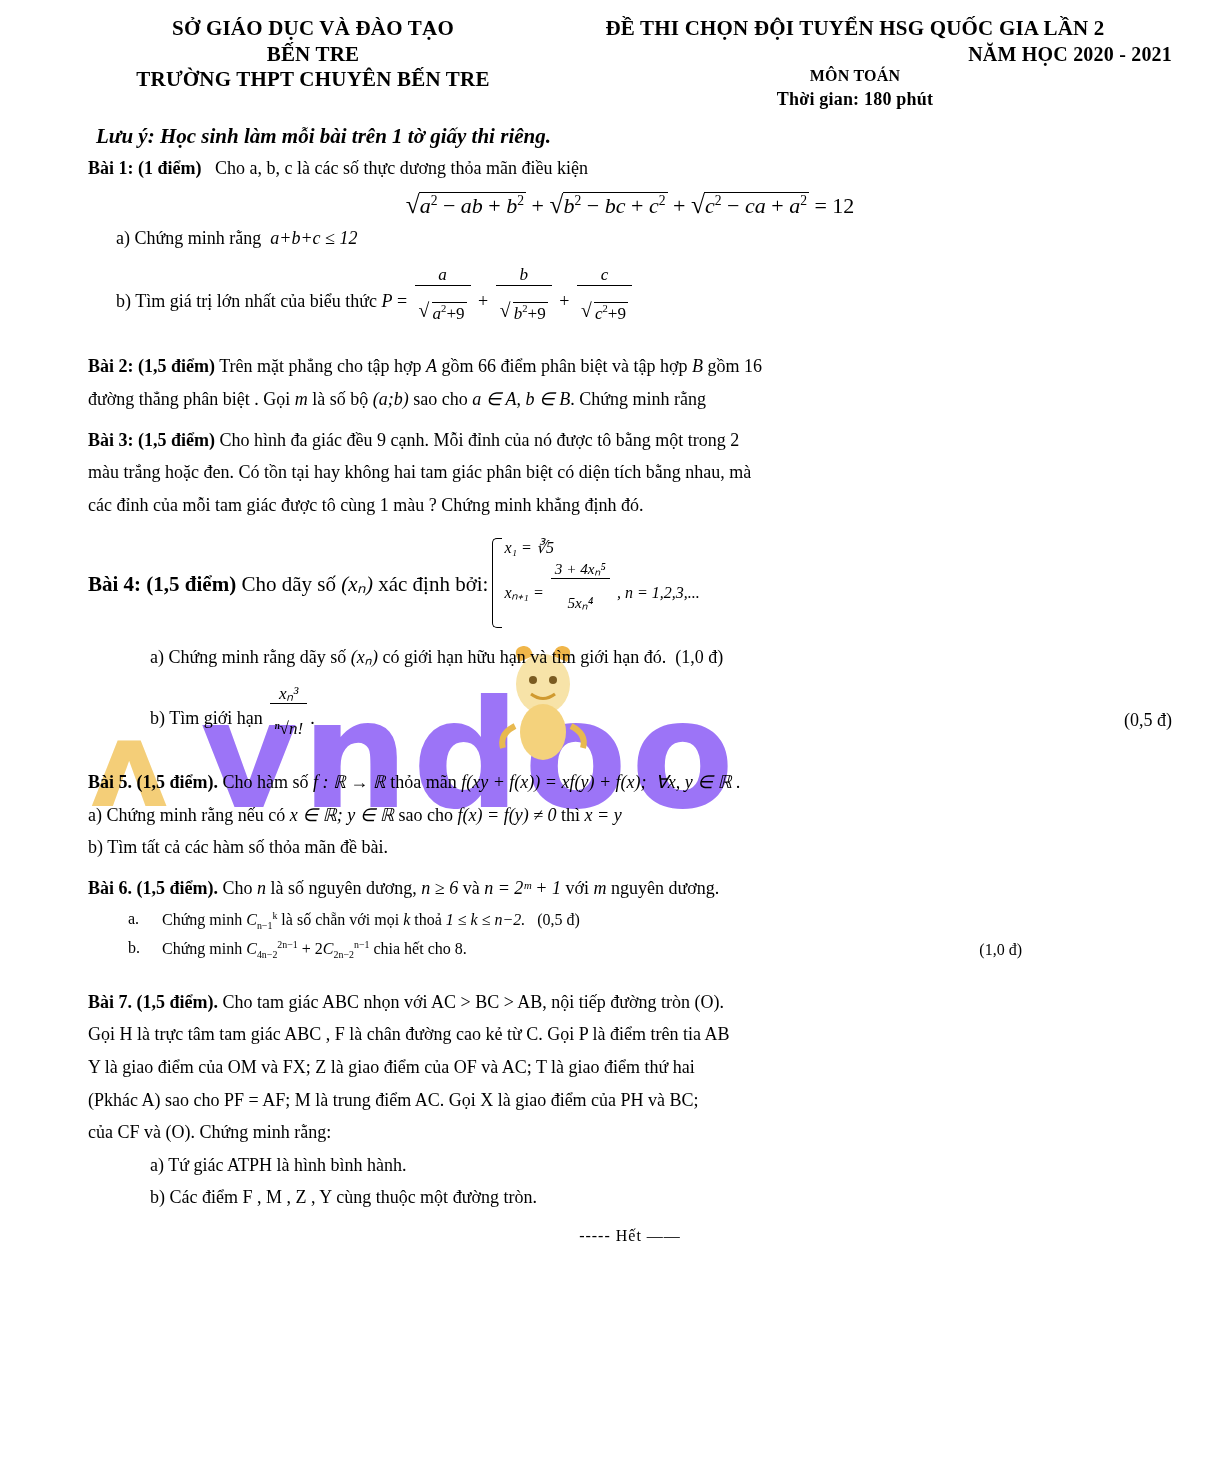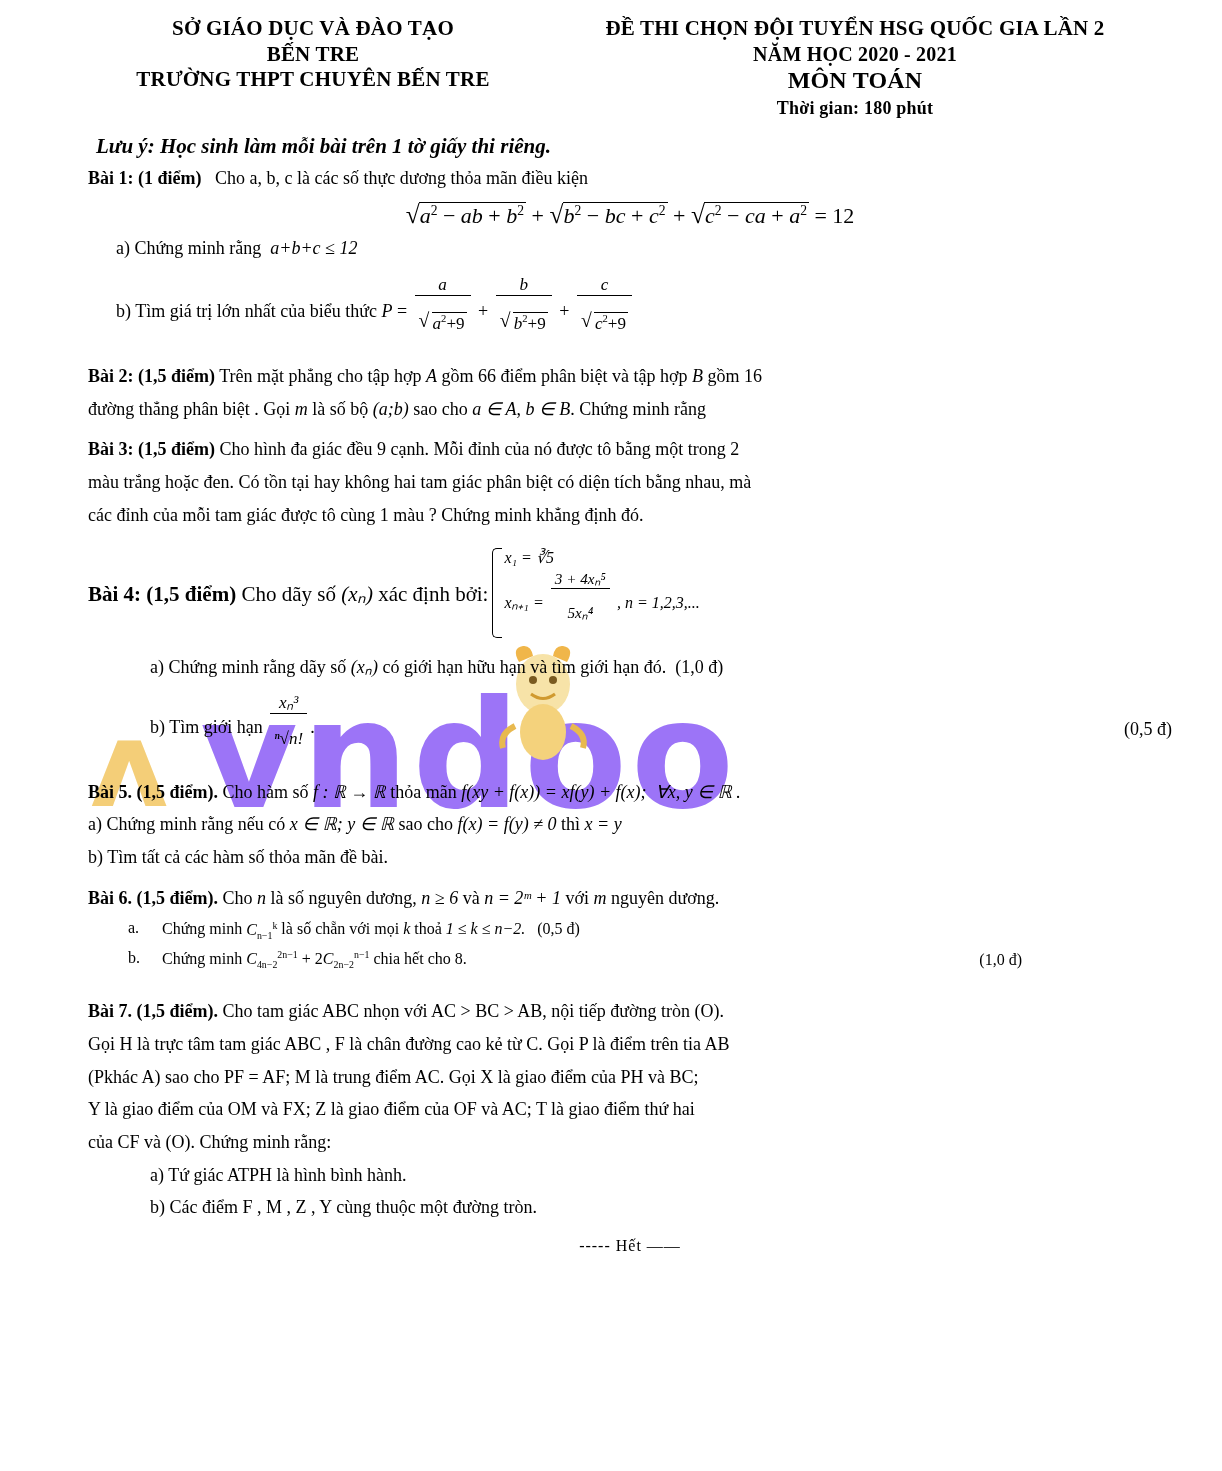--- a/index.html
+++ b/index.html
@@ -78,22 +78,22 @@
     letter-spacing: .2px;
   }
   .header-right {
     flex: 1;
     text-align: center;
     font-weight: bold;
     font-size: 21px;
     line-height: 1.22;
     letter-spacing: .2px;
   }
-  .header-right .sub1 { font-size: 20px; }
-  .header-right .sub2 { font-size: 24px; }
+  .header-right .sub1 { font-size: 20px; text-align: right; }
+  .header-right .sub2 { font-size: 16px; }
   .header-right .sub3 { font-size: 18px; margin-top: 3px;}
 
   .note {
     font-style: italic;
     font-weight: bold;
     font-size: 21px;
     margin-top: 14px;
     margin-left: 8px;
   }
 
@@ -387,20 +387,20 @@
       <span style="padding-right:150px">(1,0 đ)</span>
     </span>
   </div>
 
   <div class="blk" style="margin-top:28px">
     <b>Bài 7.</b>
     <b>(1,5 điểm).</b>
     <span>Cho tam giác ABC nhọn với AC &gt; BC &gt; AB, nội tiếp đường tròn (O).</span>
   </div>
   <div class="blk">Gọi H là trực tâm tam giác ABC , F là chân đường cao kẻ từ C. Gọi P là điểm trên tia AB</div>
+  <div class="blk">Y là giao điểm của OM và FX; Z là giao điểm của OF và AC; T là giao điểm thứ hai</div>
   <div class="blk">(Pkhác A) sao cho PF = AF; M là trung điểm AC. Gọi X là giao điểm của PH và BC;</div>
-  <div class="blk">Y là giao điểm của OM và FX; Z là giao điểm của OF và AC; T là giao điểm thứ hai</div>
   <div class="blk">của CF và (O). Chứng minh rằng:</div>
   <div class="blk indent2">a) Tứ giác ATPH là hình bình hành.</div>
   <div class="blk indent2">b) Các điểm F , M , Z , Y cùng thuộc một đường tròn.</div>
 
   <div class="hr-end">----- Hết ——</div>
 </div>
 
 </body></html>

